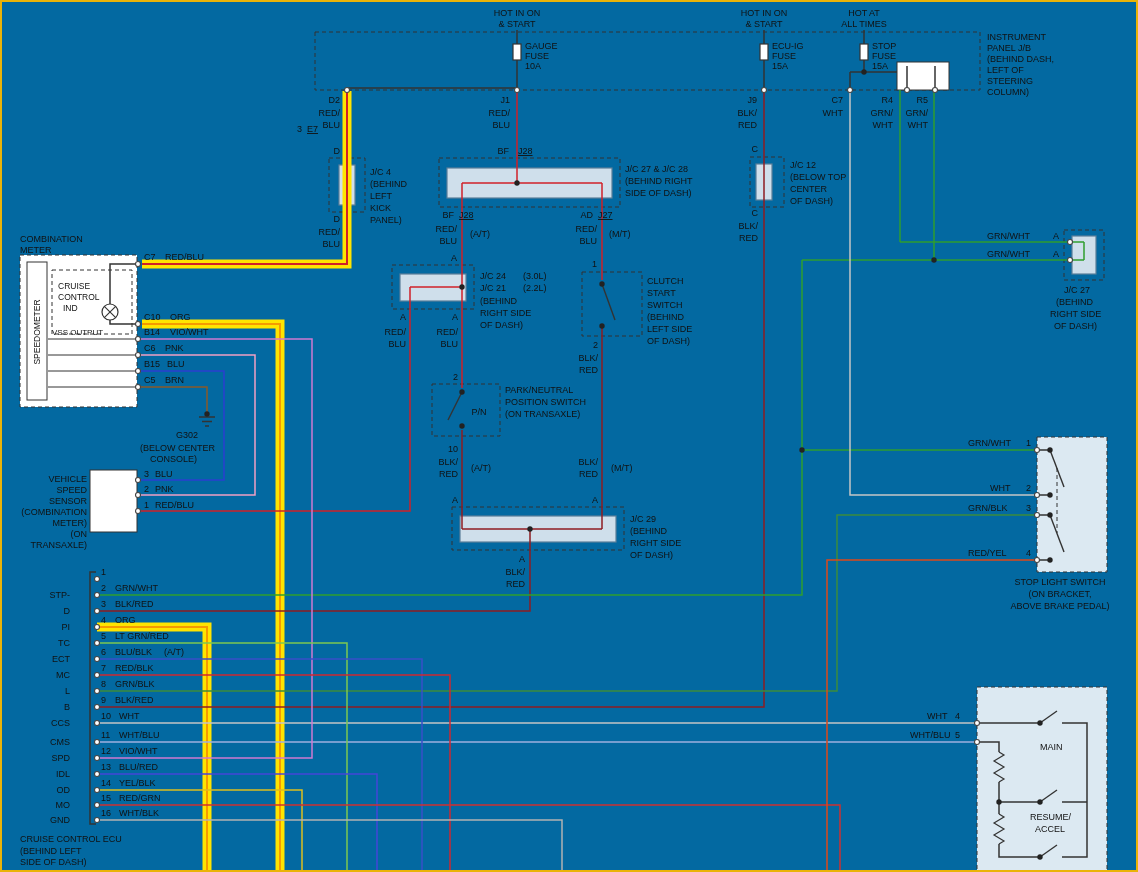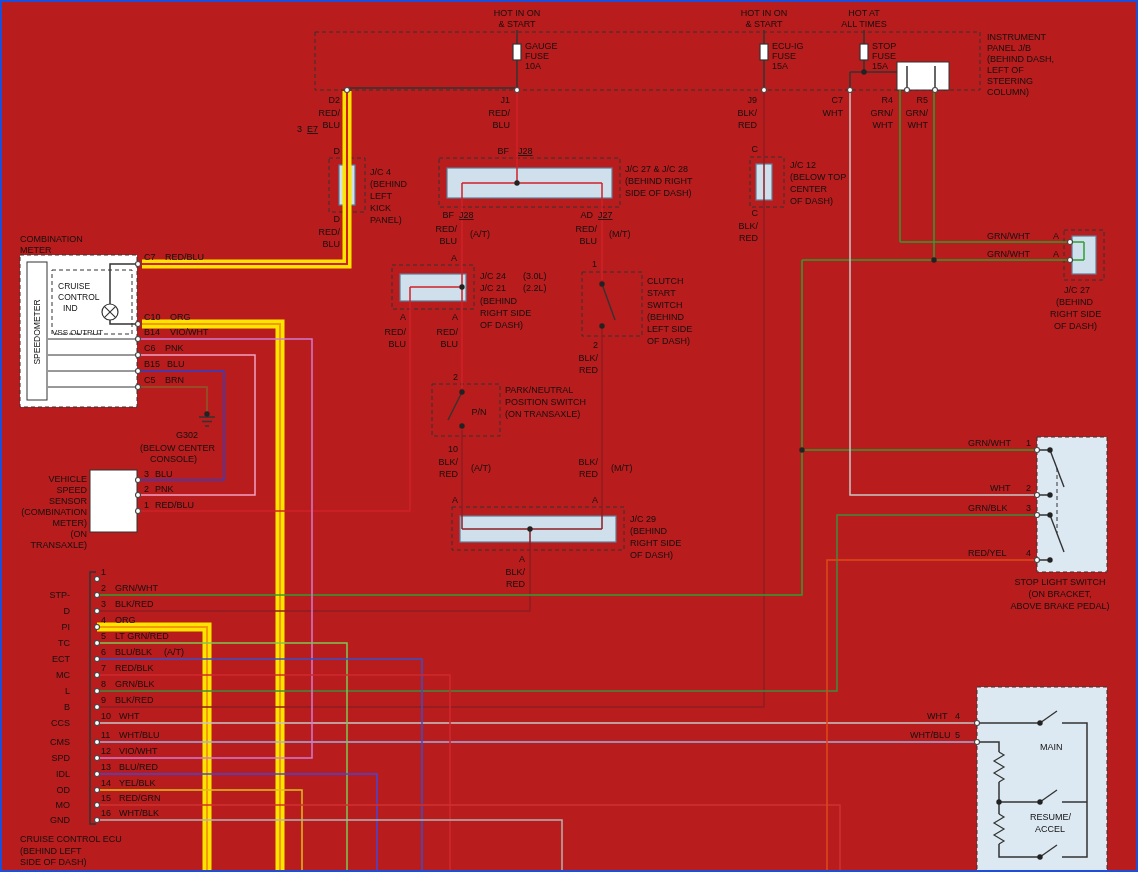--- a/index.html
+++ b/index.html
@@ -1,17 +1,17 @@
 <!DOCTYPE html>
 <html><head>
 <meta charset="utf-8">
 <title>Diagram</title>
 <style>
   html,body{margin:0;padding:0;background:#ffffff;}
-  .frame{width:1134px;height:868px;border:2px solid #1d4ed8;overflow:hidden;background:#b91c1c;}
+  .frame{width:1134px;height:868px;border:2px solid #eab308;overflow:hidden;background:#0369a1;}
   svg{display:block;}
   svg text{font-family:"Liberation Sans","DejaVu Sans",sans-serif;}
 </style>
 </head>
 <body>
 
 <div class="frame">
   <svg id="diagram" width="1134" height="868" viewBox="0 0 1134 868" font-family="&quot;Liberation Sans&quot;, sans-serif">
       <rect x="313" y="30" width="665" height="58" fill="none" stroke="#333333" stroke-width="1" stroke-dasharray="4 3"></rect>
       <rect x="895" y="60" width="52" height="28" fill="#ffffff" stroke="#333333" stroke-width="1"></rect>

